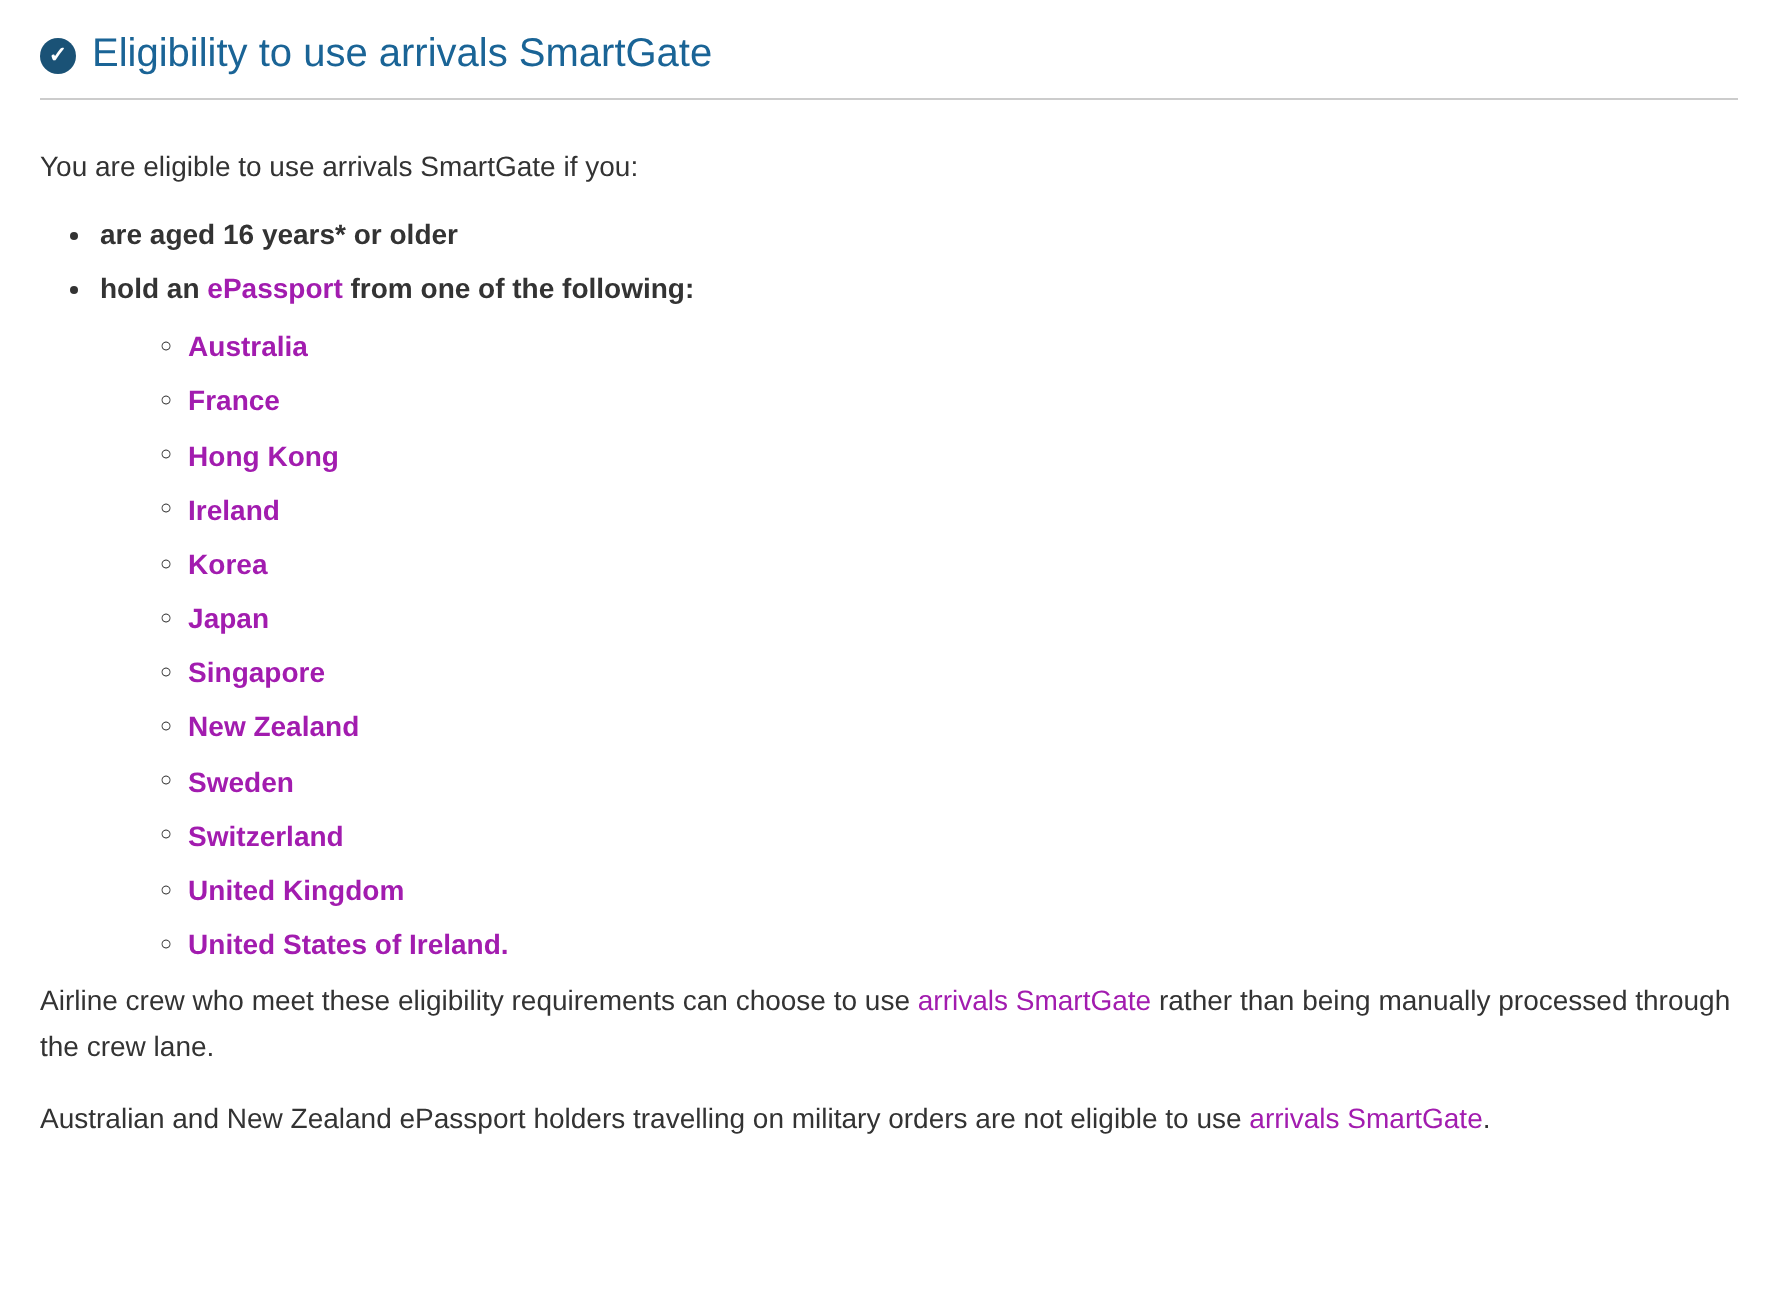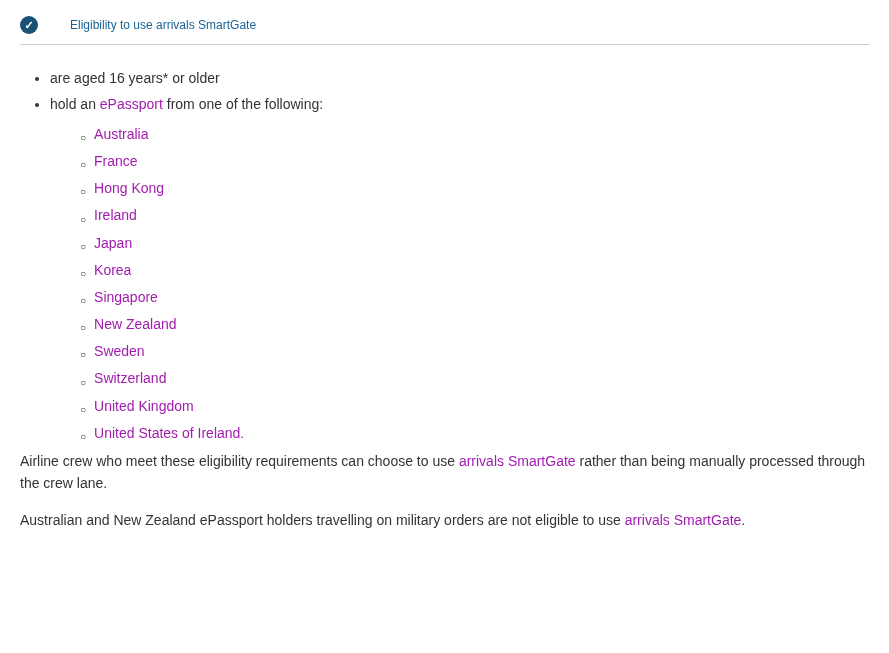--- a/index.html
+++ b/index.html
@@ -26,56 +26,56 @@
       border-bottom: 1px solid #ccc;
     }
 
     .section-header-icon {
       color: #1a5276;
       font-size: 16px;
     }
 
     .section-title {
       color: #1a6496;
-      font-size: 12px;
+      font-size: 20px;
       font-weight: normal;
-      margin-left: 24px;
     }
 
     .content-area {
       padding: 10px 0;
     }
 
     .intro-text {
       margin-bottom: 12px;
       line-height: 1.6;
     }
 
     .main-list {
       list-style: disc;
       padding-left: 30px;
       margin-bottom: 0;
+      font-weight: bold;
     }
 
     .main-list li {
       margin-bottom: 4px;
       line-height: 1.6;
     }
 
     .sub-list {
       list-style: none;
       padding-left: 30px;
       margin-top: 6px;
     }
 
     .sub-list li {
       margin-bottom: 2px;
       line-height: 1.8;
       display: flex;
-      align-items: flex-end;
+      align-items: center;
       gap: 8px;
     }
 
     .sub-list li::before {
       content: "○";
       font-size: 10px;
       color: #333;
       flex-shrink: 0;
     }
 
@@ -92,20 +92,23 @@
 </head>
 <body>
 
 <div class="section-header">
   <span class="section-header-icon" style="display: inline-flex; align-items: center; justify-content: center; width: 18px; height: 18px; border-radius: 50%; background: rgb(26, 82, 118); color: rgb(255, 255, 255); font-size: 11px; font-weight: bold; flex-shrink: 0;">✓</span>
   <span class="section-title">Eligibility to use arrivals SmartGate</span>
 </div>
 
 <div class="content-area">
 
+  <p class="intro-text">
+    <span>You are eligible to use arrivals SmartGate if you:</span>
+  </p>
 
   <ul class="main-list">
     <li>
       are aged 16 years* or older
     </li>
     <li>
       hold an <a class="link" href="#">ePassport</a> from one of the following:
       <ul class="sub-list">
         <li>
             <a class="link" href="#">Australia</a>
@@ -113,24 +116,24 @@
         <li>
             <a class="link" href="#">France</a>
           </li>
         <li>
             <a class="link" href="#">Hong Kong</a>
           </li>
         <li>
             <a class="link" href="#">Ireland</a>
           </li>
         <li>
-            <a class="link" href="#">Japan</a>
+            <a class="link" href="#">Korea</a>
           </li>
         <li>
-            <a class="link" href="#">Korea</a>
+            <a class="link" href="#">Japan</a>
           </li>
         <li>
             <a class="link" href="#">Singapore</a>
           </li>
         <li>
             <a class="link" href="#">New Zealand</a>
           </li>
         <li>
             <a class="link" href="#">Sweden</a>
           </li>

